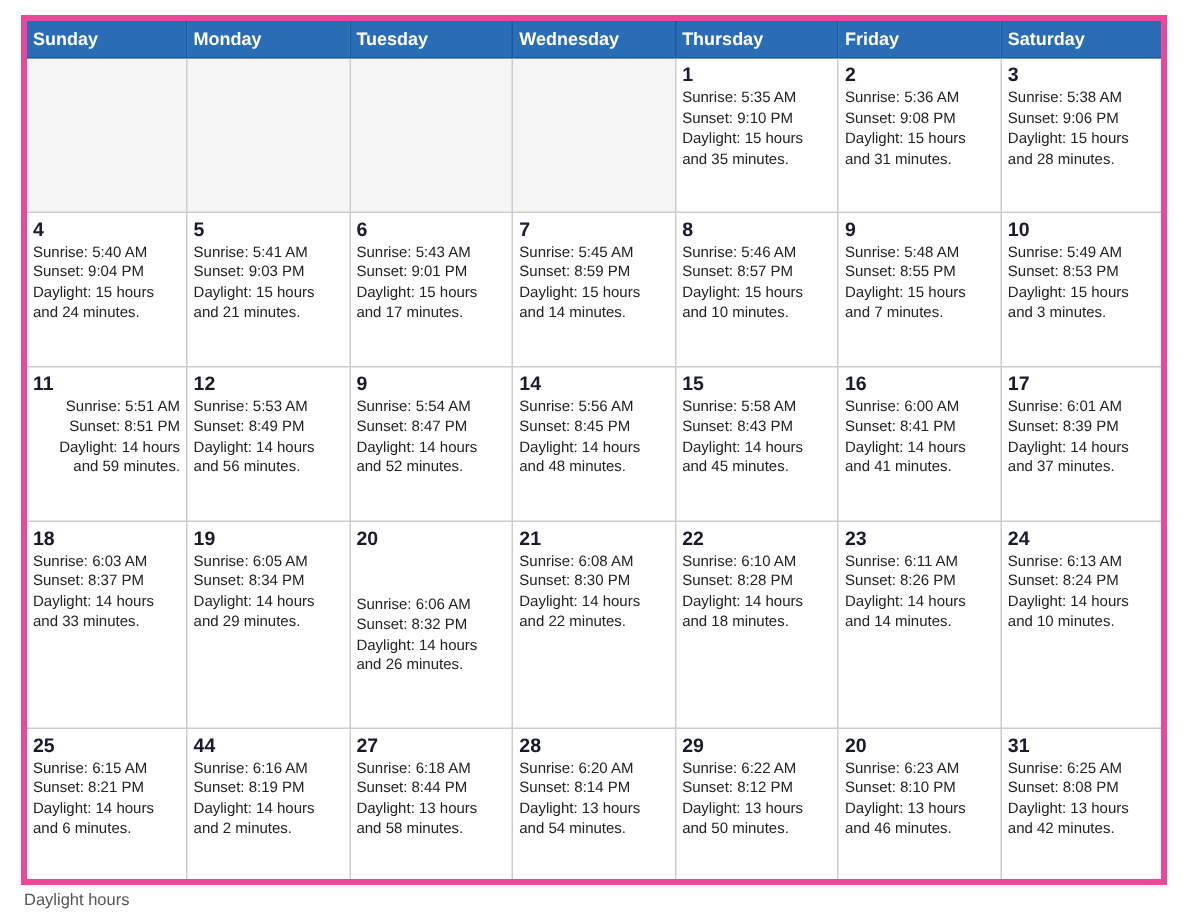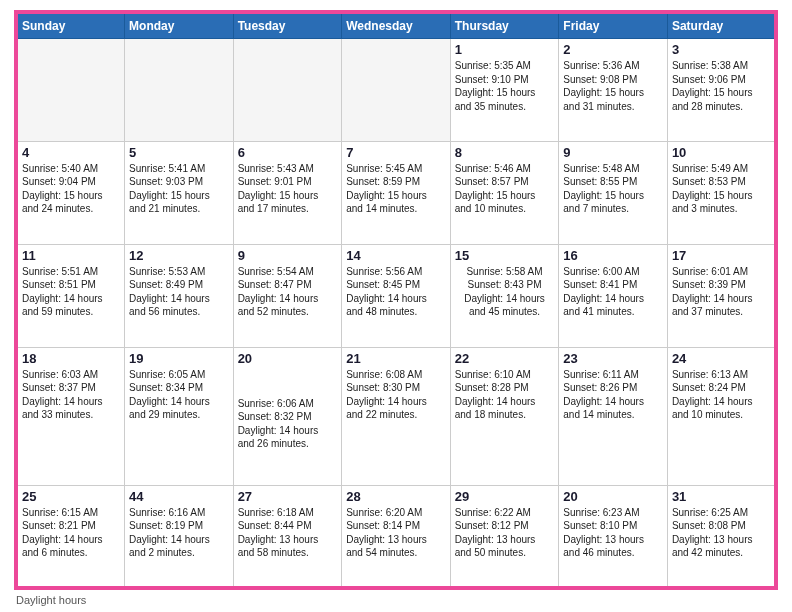--- a/index.html
+++ b/index.html
@@ -205,21 +205,21 @@
             <span class="day-number">10</span>
             <div class="day-info" style="white-space: pre-line;">Sunrise: 5:49 AM
 Sunset: 8:53 PM
 Daylight: 15 hours
 and 3 minutes.</div>
           </td>
         </tr>
         <tr class="week-row">
           <td>
             <span class="day-number">11</span>
-            <div class="day-info" style="white-space: pre-line;">Sunrise: 5:51 AM
+            <div class="day-info" style="white-space: pre-line; text-align: right;">Sunrise: 5:51 AM
 Sunset: 8:51 PM
 Daylight: 14 hours
 and 59 minutes.</div>
           </td>
           <td>
             <span class="day-number">12</span>
             <div class="day-info" style="white-space: pre-line;">Sunrise: 5:53 AM
 Sunset: 8:49 PM
 Daylight: 14 hours
 and 56 minutes.</div>
@@ -233,21 +233,21 @@
           </td>
           <td>
             <span class="day-number">14</span>
             <div class="day-info" style="white-space: pre-line;">Sunrise: 5:56 AM
 Sunset: 8:45 PM
 Daylight: 14 hours
 and 48 minutes.</div>
           </td>
           <td>
             <span class="day-number">15</span>
-            <div class="day-info" style="white-space: pre-line; text-align: center;">Sunrise: 5:58 AM
+            <div class="day-info" style="white-space: pre-line;">Sunrise: 5:58 AM
 Sunset: 8:43 PM
 Daylight: 14 hours
 and 45 minutes.</div>
           </td>
           <td>
             <span class="day-number">16</span>
             <div class="day-info" style="white-space: pre-line;">Sunrise: 6:00 AM
 Sunset: 8:41 PM
 Daylight: 14 hours
 and 41 minutes.</div>

